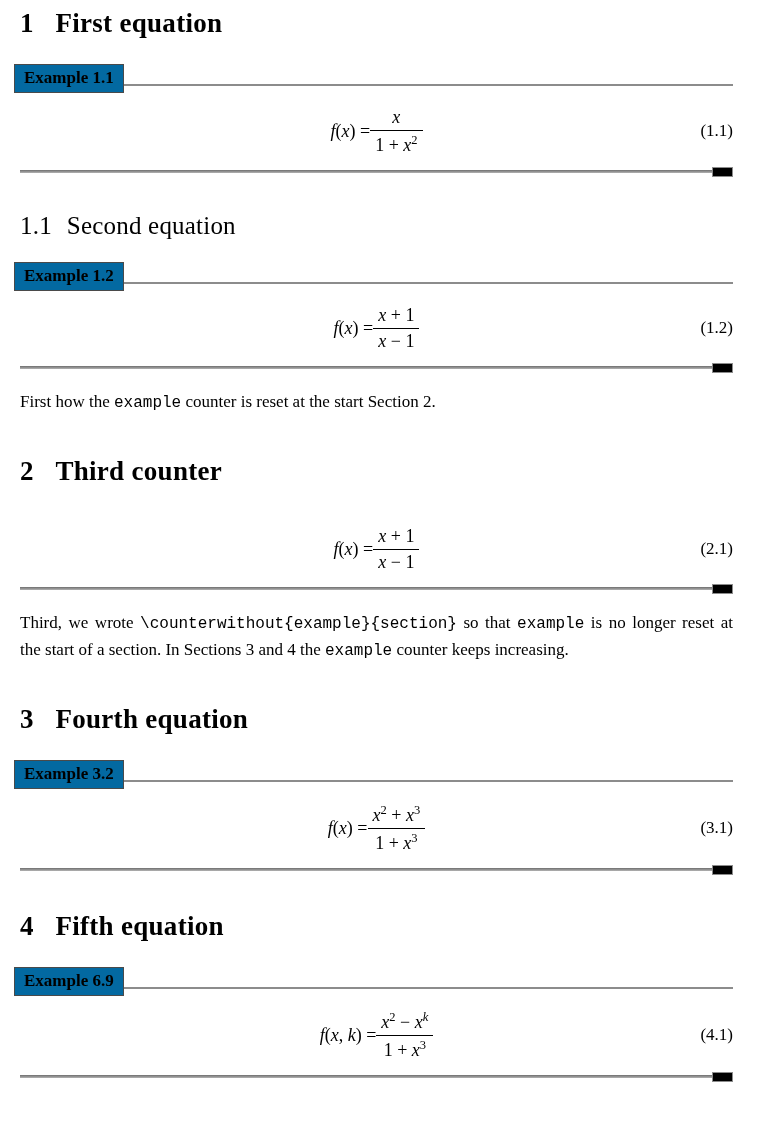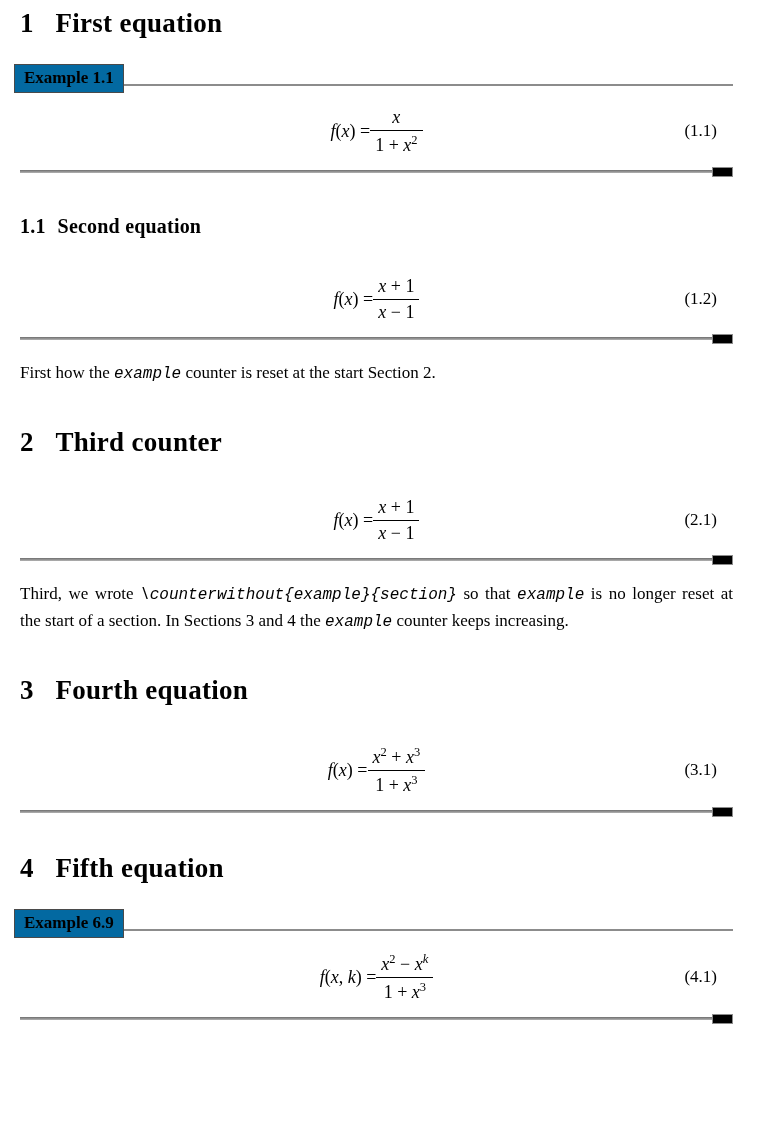--- a/index.html
+++ b/index.html
@@ -10,21 +10,21 @@
     font-family:"Liberation Serif",serif;
     font-size:17px;
     overflow:hidden;
   }
   h1.sec{
     font-size:27px;font-weight:bold;letter-spacing:.3px;
     margin:40px 0 25px;line-height:31px;
   }
   h1.sec.first{margin-top:0;}
   h2.subsec{
-    font-size:20px;font-weight:bold;letter-spacing:.2px;
+    font-size:25px;font-weight:normal;letter-spacing:.2px;
     margin:40px 0 23px;line-height:26px;
   }
   .hnum{margin-right:.8em;}
   h2 .hnum{margin-right:.6em;}
 
   .example{margin:0;}
   .ex-head{display:flex;align-items:flex-start;}
   .ex-box{
     margin-left:-6px;background:#0369a1;
     border:1px solid var(--box-border,#4a4a4a);
@@ -37,36 +37,36 @@
     display:inline-flex;align-items:center;gap:0;
     font-size:18px;
   }
   .eq i{font-style:italic;}
   sup{font-size:12.5px;font-style:normal;}
   sup.vit{font-style:italic;}
   .frac{display:inline-block;text-align:center;vertical-align:middle;}
   .frac .num{display:block;padding:0 5px 2px;border-bottom:1.6px solid var(--fraction-bar,#000);}
   .frac .den{display:block;padding:2px 5px 0;}
   .eqno{
-    position:absolute;right:16px;top:50%;transform:translateY(-50%);
+    position:absolute;right:0;top:50%;transform:translateY(-50%);
     font-size:17px;
   }
   .ex-foot{
     position:relative;height:3px;margin-top:2px;
     background:linear-gradient(to bottom,#6e6e6e,#b3b3b3);
   }
   .ex-end{
     position:absolute;right:0;top:50%;transform:translateY(-50%);
     width:21px;height:10px;box-sizing:border-box;
     background:var(--end-square,#000);border:1px solid #8c8c8c;
   }
   p.body-par{
     margin:20px 0 0;line-height:26px;text-align:justify;
   }
-  code{font-family:"Liberation Mono",monospace;font-size:16px;font-style:italic;}
+  code{font-family:"Liberation Mono",monospace;font-size:16px;}
 </style>
 </head>
 <body>
 
 <h1 class="sec first">
   <span class="hnum">1</span><span>First equation</span>
 </h1>
 
 <section class="example">
   <div class="ex-head">
@@ -86,20 +86,24 @@
   <div class="ex-foot">
     <span class="ex-end"></span>
   </div>
 </section>
 
 <h2 class="subsec">
   <span class="hnum">1.1</span><span>Second equation</span>
 </h2>
 
 <section class="example">
+  <div class="ex-head">
+    <span class="ex-box"><span>Example 1.2</span></span>
+    <span class="ex-line"></span>
+  </div>
   <div class="eq-row">
     <span class="eq">
       <span class="lhs"><i>f</i><span>(</span><i>x</i><span>) =</span></span>
       <span class="frac">
         <span class="num"><i>x</i><span> + 1</span></span>
         <span class="den"><i>x</i><span> − 1</span></span>
       </span>
     </span>
     <span class="eqno">(1.2)</span>
   </div>
@@ -130,20 +134,24 @@
   </div>
 </section>
 
 <p class="body-par"><span>Third, we wrote </span><code>\counterwithout{example}{section}</code><span> so that </span><code>example</code><span> is no longer reset at the start of a section. In Sections 3 and 4 the </span><code>example</code><span> counter keeps increasing.</span></p>
 
 <h1 class="sec">
   <span class="hnum">3</span><span>Fourth equation</span>
 </h1>
 
 <section class="example">
+  <div class="ex-head">
+    <span class="ex-box"><span>Example 3.2</span></span>
+    <span class="ex-line"></span>
+  </div>
   <div class="eq-row">
     <span class="eq">
       <span class="lhs"><i>f</i><span>(</span><i>x</i><span>) =</span></span>
       <span class="frac">
         <span class="num"><i>x</i><sup>2</sup><span> + </span><i>x</i><sup>3</sup></span>
         <span class="den"><span>1 + </span><i>x</i><sup>3</sup></span>
       </span>
     </span>
     <span class="eqno">(3.1)</span>
   </div>

